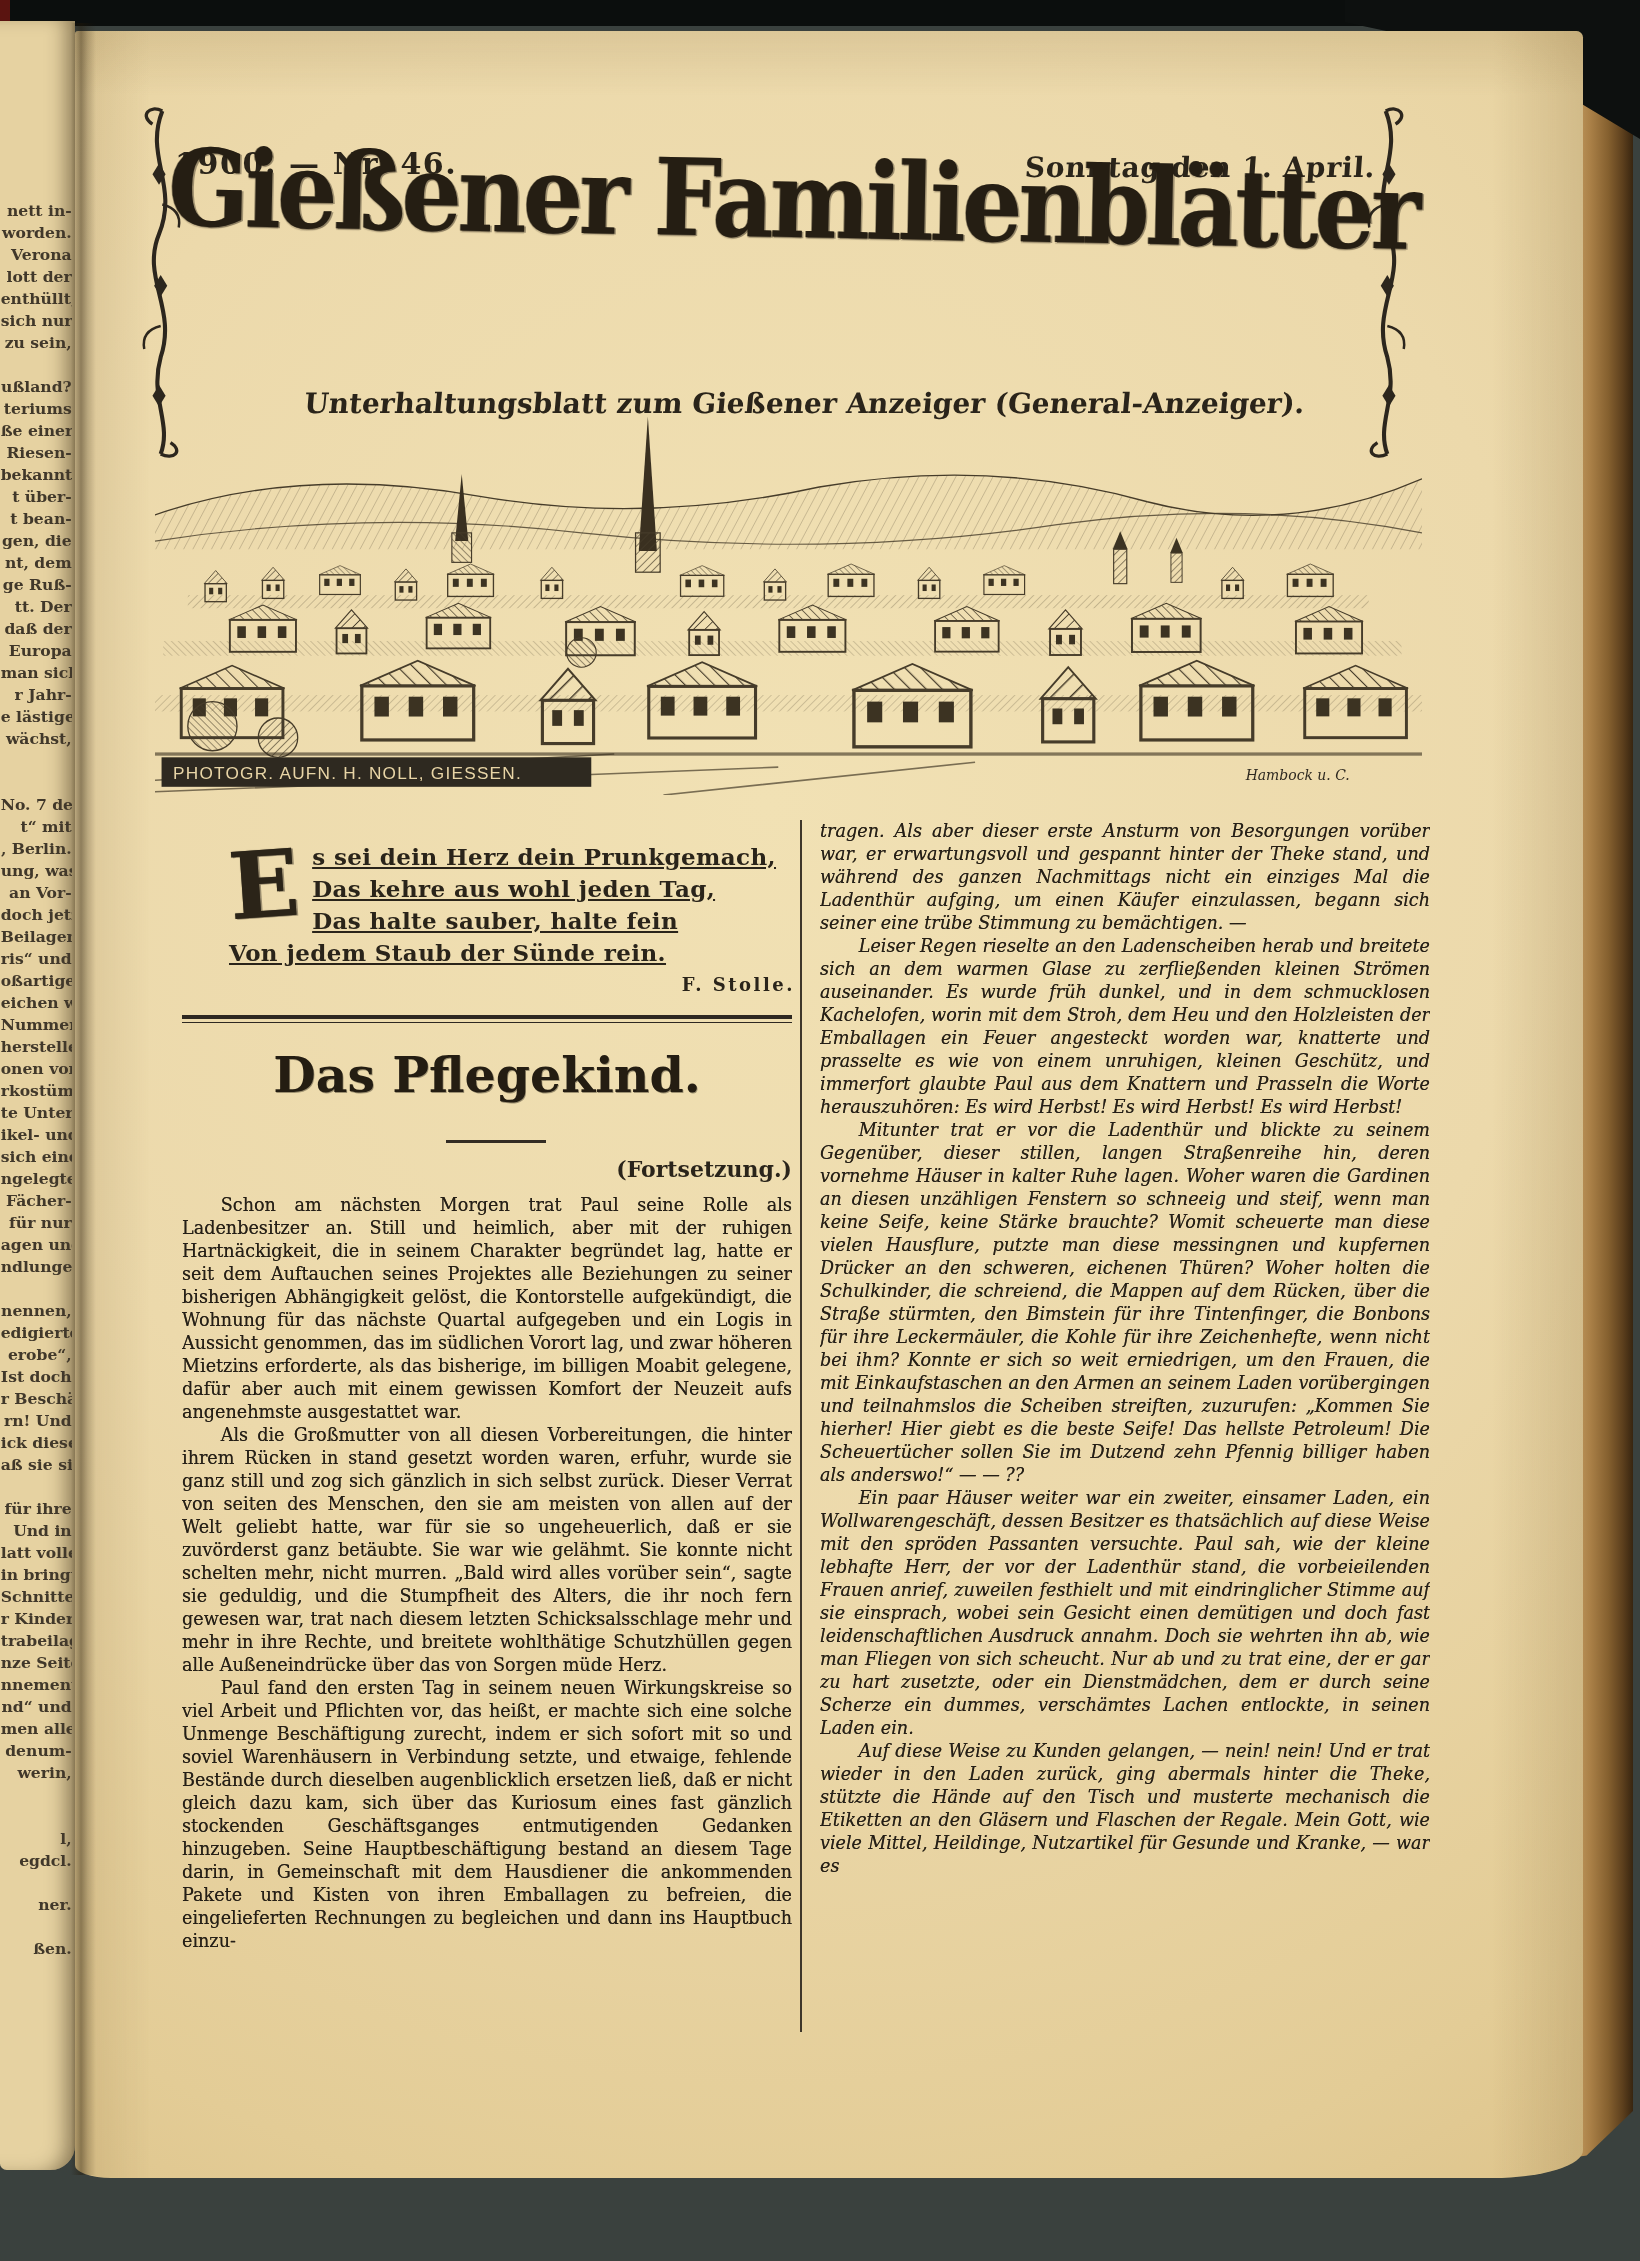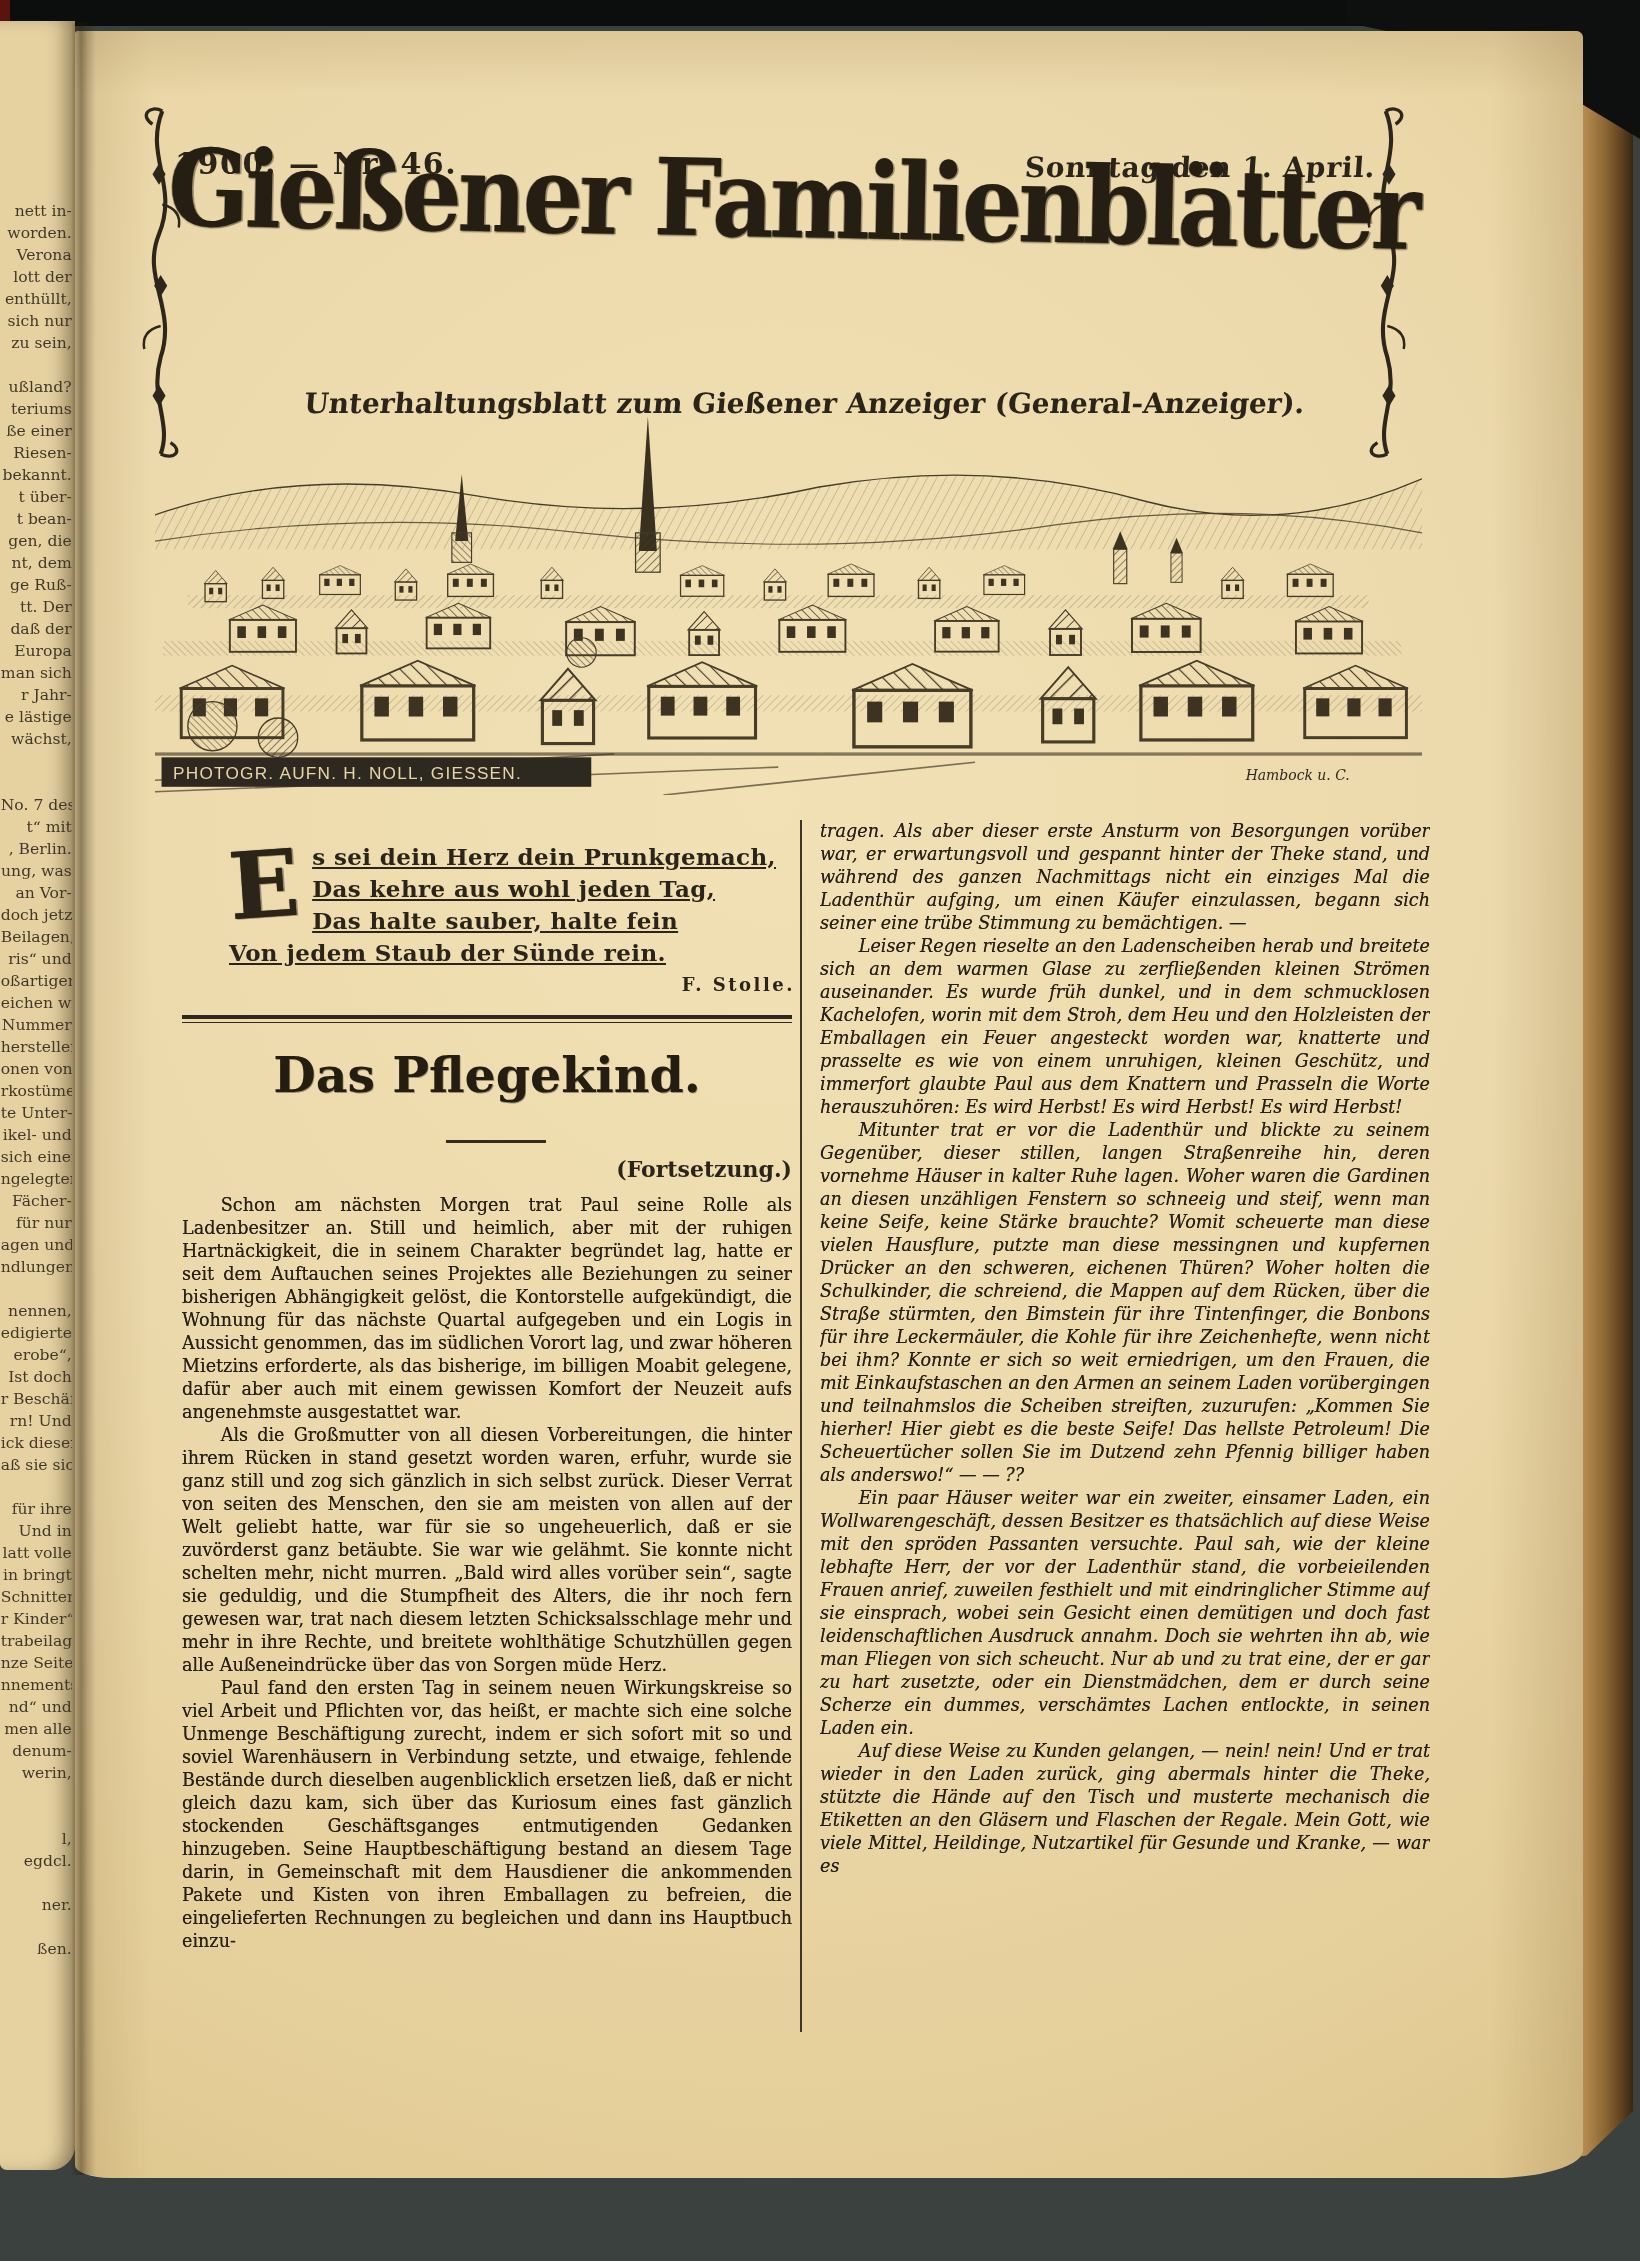--- a/index.html
+++ b/index.html
@@ -8,21 +8,21 @@
   
   .top-strip{position:absolute;left:0;top:0;width:1640px;height:26px;background:#0b0e0d;}
   .red-sliver{position:absolute;left:0;top:0;width:9.8px;height:24.6px;background:#5a1410;}
   .corner-dark{position:absolute;left:1345px;top:0;width:295px;height:139px;background:#0d100f;
         clip-path:polygon(0 0,100% 0,100% 100%,78% 72%,40% 34%,0 16%);}
   
   .prev-page{position:absolute;left:0;top:21.3px;width:75px;height:2149px;background:#e6d2a1;
         border-radius:0 0 24.6px 6.6px;
         box-shadow:inset -16.4px 0 19.7px -8.2px rgba(45,32,10,.5);}
   .frag-col{position:absolute;right:3.3px;top:179px;width:71px;text-align:right;
-        color:#41382a;font-size:15.6px;font-weight:normal;line-height:22px;white-space:nowrap;overflow:hidden;}
+        color:#41382a;font-size:15.6px;font-weight:bold;line-height:22px;white-space:nowrap;overflow:hidden;}
   .frag-line{min-height:22px;}
   .gutter{position:absolute;left:71px;top:23px;width:24.6px;height:2152px;z-index:5;pointer-events:none;
         background:linear-gradient(90deg,rgba(35,24,6,0) 0%,rgba(35,24,6,.42) 40%,rgba(35,24,6,.18) 68%,rgba(35,24,6,0) 100%);}
   
   .page-stack{position:absolute;left:1530px;top:48px;width:103px;height:2116px;
         background:linear-gradient(90deg,#e7d1a1 0%,#dcbf8a 18%,#c8a267 38%,#ab8148 58%,#85602f 76%,#5c3f1d 90%,#382510 100%);
         border-radius:6.6px 34px 38px 57px / 6.6px 49px 49px 33px;
         clip-path:polygon(0 0,55% 1.2%,100% 3%,100% 97.5%,55% 99.6%,0 100%);}
   
   .page{position:absolute;left:75px;top:31px;width:1460px;height:2147px;z-index:3;

